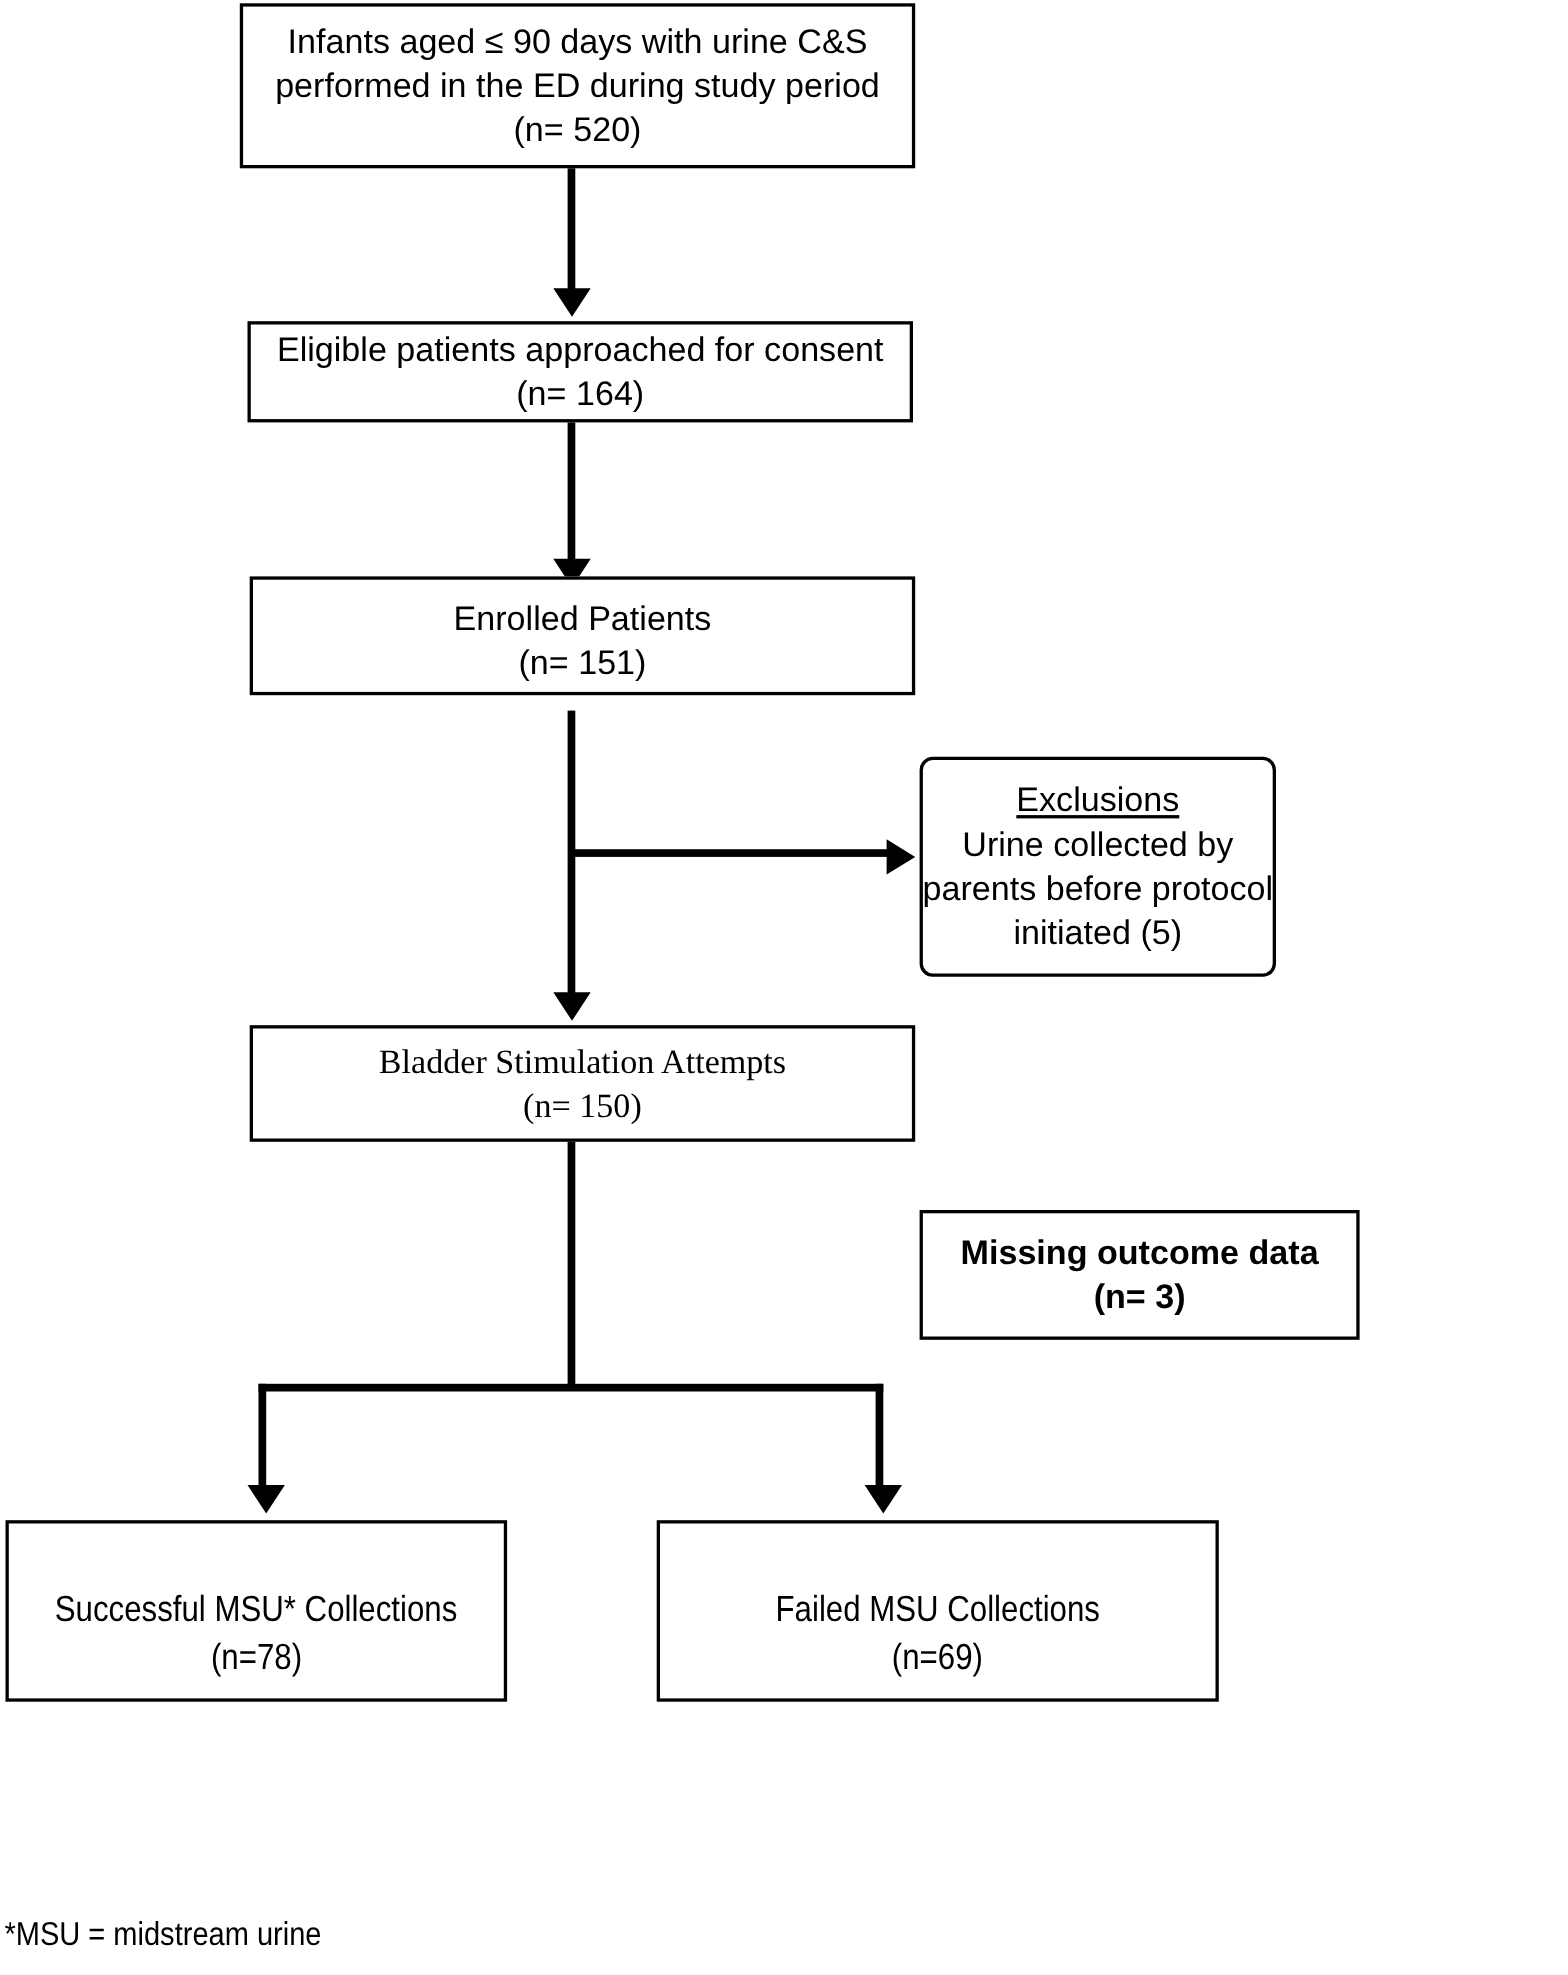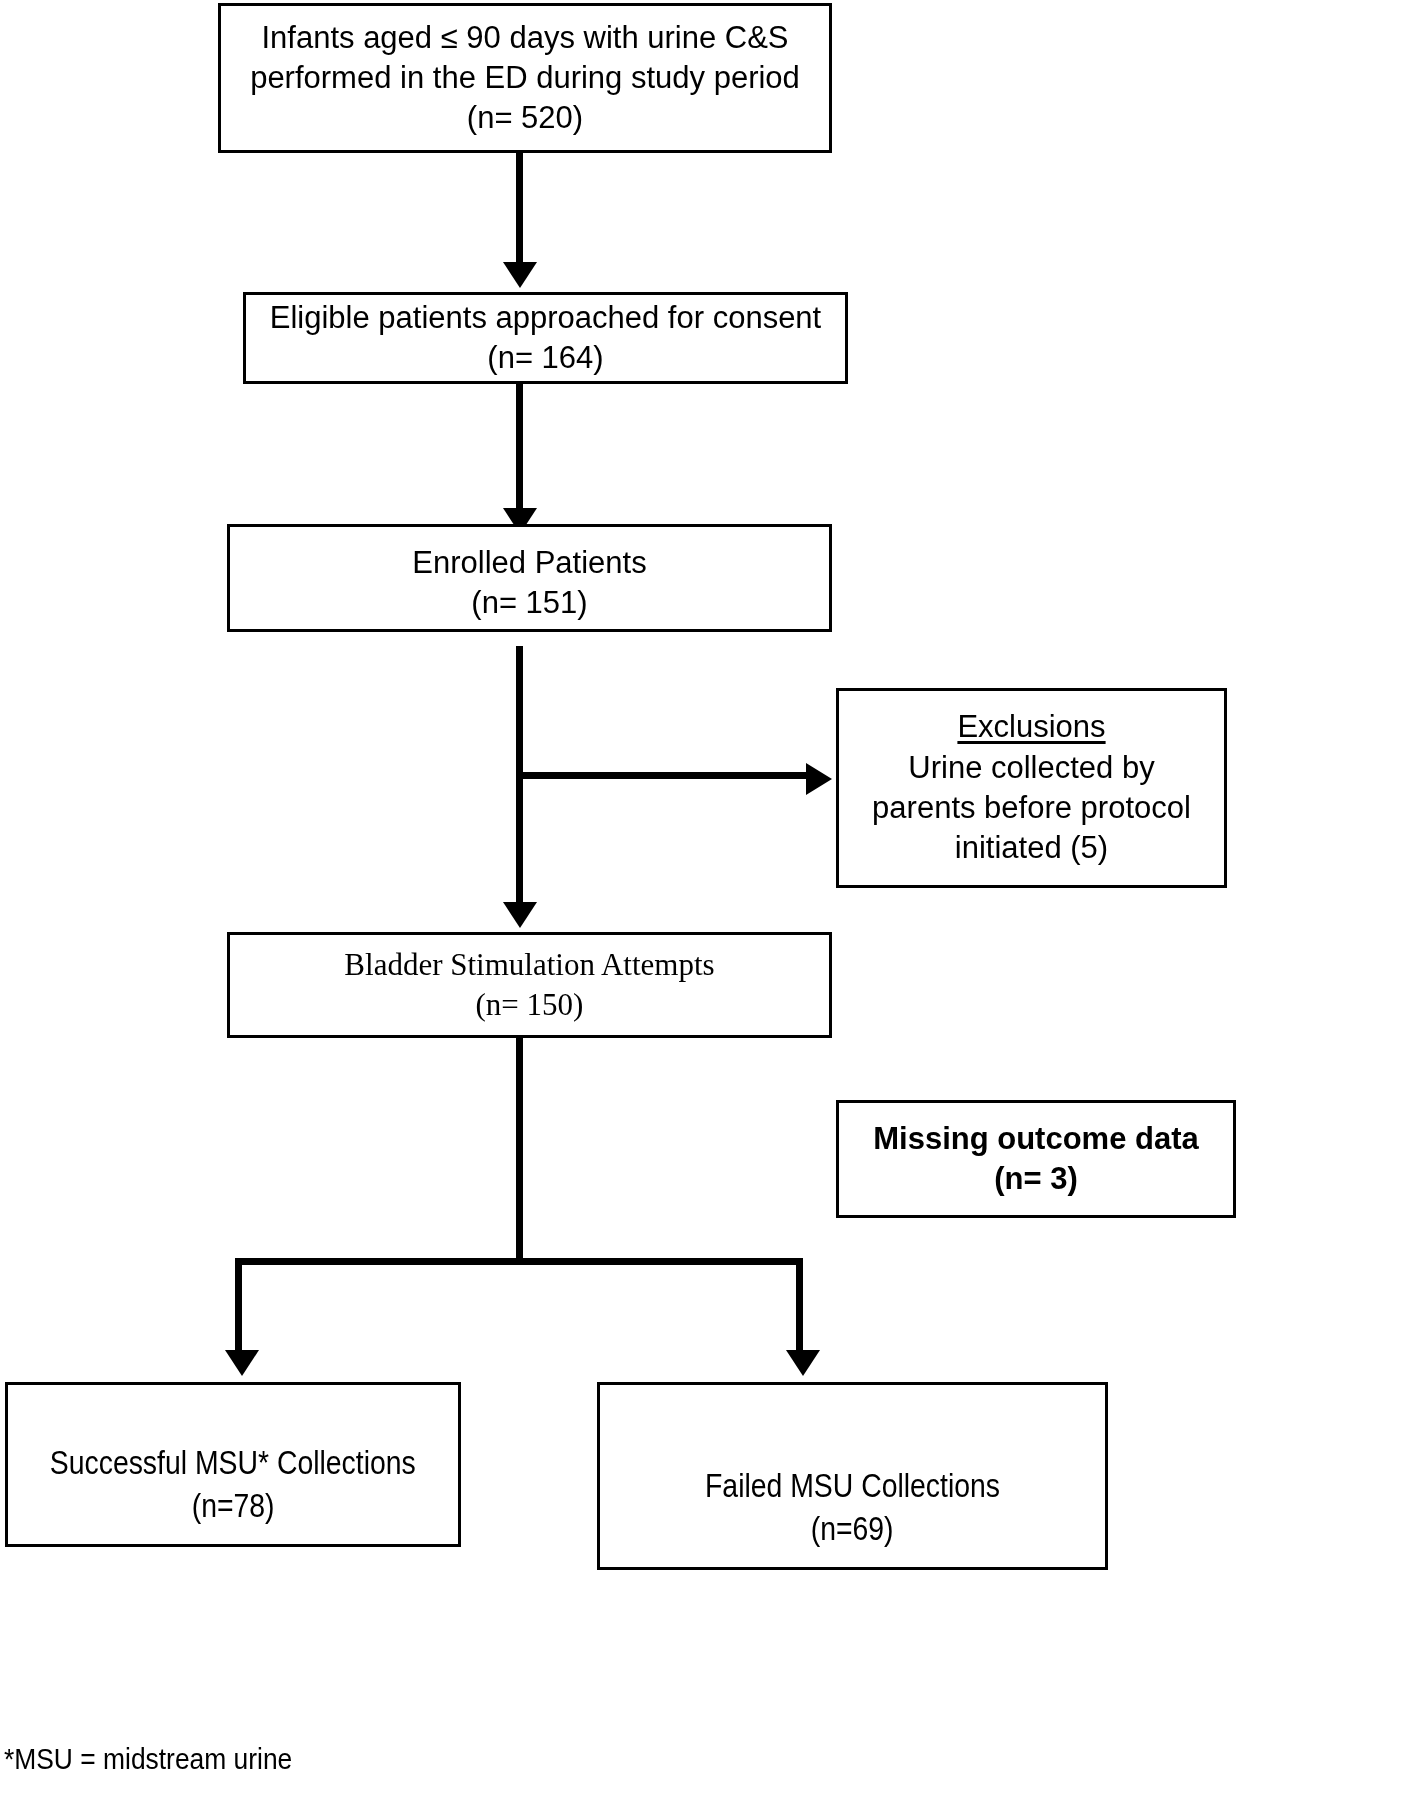--- a/index.html
+++ b/index.html
@@ -86,40 +86,40 @@
 
   <div class="node" id="box-screened" style="left:218px; top:3px; width:614px; height:150px;">
     <span class="line">Infants aged ≤ 90 days with urine C&amp;S</span>
     <span class="line">performed in the ED during study period</span>
     <span class="line">(n= 520)</span>
   </div>
 
   <div class="vline" style="left:516px; top:153px; height:112px;"></div>
   <div class="arrowdown" style="left:503px; top:262px;"></div>
 
-  <div class="node" id="box-approached" style="left:243px; top:292px; width:605px; height:92px;text-align:center;">
+  <div class="node" id="box-approached" style="left:225px; top:292px; width:605px; height:92px;text-align:center;">
     <span class="line">Eligible patients approached for consent</span>
     <span class="line">(n= 164)</span>
   </div>
 
   <div class="vline" style="left:516px; top:384px; height:127px;"></div>
   <div class="arrowdown" style="left:503px; top:508px;"></div>
 
   <div class="node" id="box-enrolled" style="left:227px; top:524px; width:605px; height:108px;justify-content:space-between;">
     <span class="line">Enrolled Patients</span>
     <span class="line">(n= 151)</span>
   </div>
 
   <div class="vline" style="left:516px; top:646px; height:259px;"></div>
   <div class="arrowdown" style="left:503px; top:902px;"></div>
 
   <div class="hline" style="left:520px; top:772px; width:288px;"></div>
   <div class="arrowright" style="left:806px; top:763px;"></div>
 
-  <div class="node" id="box-exclusions" style="left:836px; top:688px; width:391px; height:200px;">
+  <div class="node" id="box-exclusions" style="left:836px; top:688px; width:324px; height:200px;border-radius:12px;">
     <span class="line underline">Exclusions</span>
     <span class="line">Urine collected by</span>
     <span class="line">parents before protocol</span>
     <span class="line">initiated (5)</span>
   </div>
 
   <div class="node" id="box-attempts" style="left:227px; top:932px; width:605px; height:106px;font-family:Liberation Serif, serif;">
     <span class="line">Bladder Stimulation Attempts</span>
     <span class="line">(n= 150)</span>
   </div>
@@ -136,21 +136,21 @@
   <div class="arrowdown" style="left:225px; top:1350px;"></div>
 
   <div class="vline" style="left:796px; top:1258px; height:95px;"></div>
   <div class="arrowdown" style="left:786px; top:1350px;"></div>
 
   <div class="node condensed" id="box-success" style="left:5px; top:1382px; width:456px; height:165px;">
     <span class="line">Successful MSU* Collections</span>
     <span class="line">(n=78)</span>
   </div>
 
-  <div class="node condensed" id="box-failed" style="left:597px; top:1382px; width:511px; height:188px;">
+  <div class="node condensed" id="box-failed" style="left:597px; top:1382px; width:511px; height:165px;">
     <span class="line">Failed MSU Collections</span>
     <span class="line">(n=69)</span>
   </div>
 
   <div class="footnote" style="left:4px; top:1742px;">
     <span class="fn-inner">*MSU = midstream urine</span>
   </div>
 
 </div>
 

